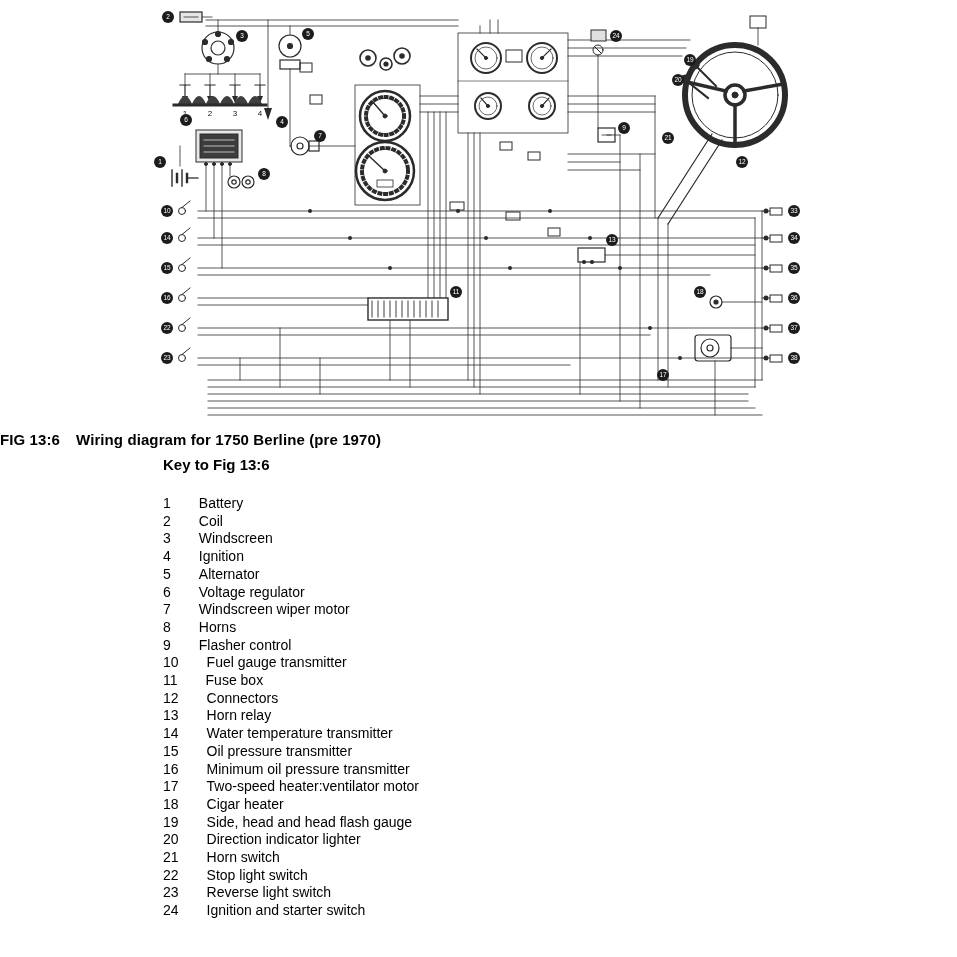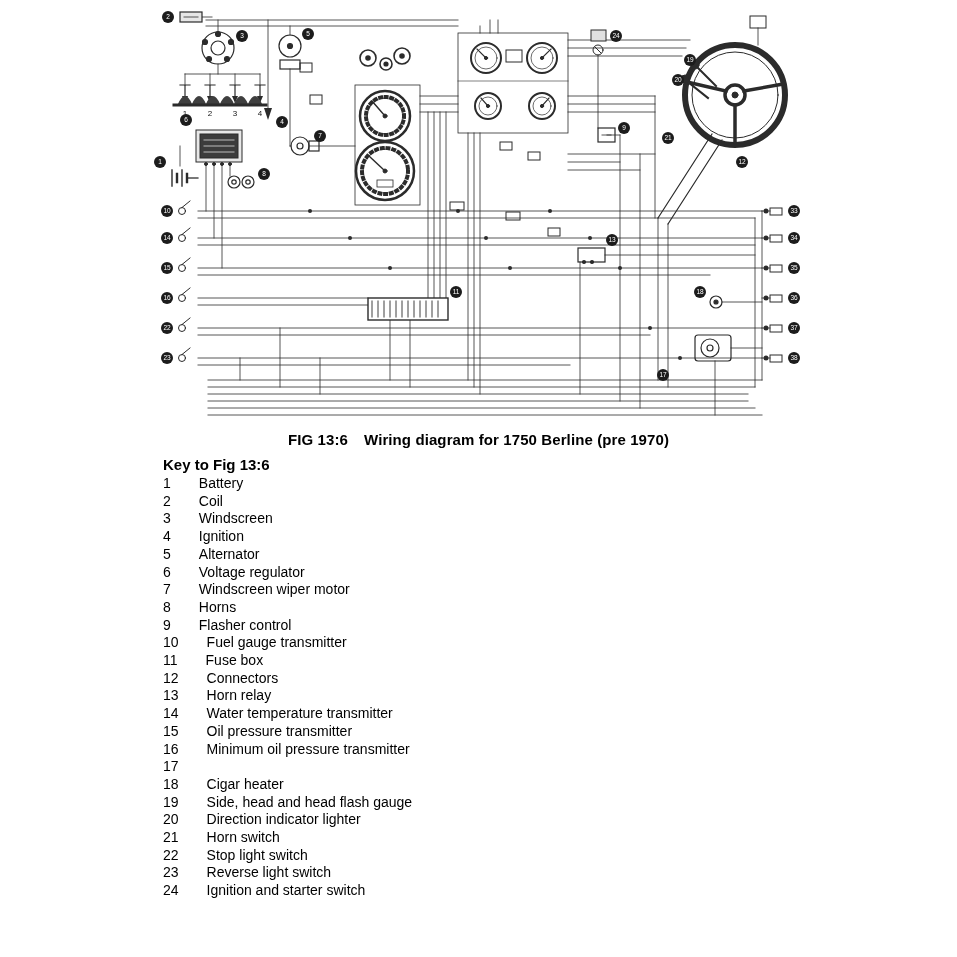--- a/index.html
+++ b/index.html
@@ -1,23 +1,23 @@
 <!DOCTYPE html>
 <html><head>
 <meta charset="utf-8">
 <style>
   html,body{margin:0;padding:0;background:#ffffff;}
   body{width:957px;height:957px;font-family:"Liberation Sans",sans-serif;color:#000;}
   .page{position:relative;width:957px;height:957px;overflow:hidden;background:#fff;}
   .diagram-wrap{position:absolute;left:150px;top:6px;width:665px;height:428px;}
   .diagram-wrap svg{display:block;}
-  .caption{position:absolute;top:431px;left:0;width:100%;text-align:center;font-weight:bold;font-size:15px;letter-spacing:0.1px;}
+  .caption{position:absolute;top:431px;left:0;width:100%;font-weight:bold;font-size:15px;letter-spacing:0.1px;}
   .caption .fig-label{margin-right:16px;}
   .key-section{position:absolute;left:163px;top:456px;}
-  .key-heading{font-size:15px;font-weight:bold;margin:0 0 2px 0;}
+  .key-heading{font-size:15px;font-weight:bold;margin:0 0 22px 0;}
   ol.key-list{list-style:none;margin:0;padding:0;font-size:14px;}
   ol.key-list li{display:flex;line-height:17.7px;}
   .knum{flex:0 0 auto;}
   .klabel{margin-left:28px;}
 </style>
 </head>
 <body>
 
 <div class="page">
 
@@ -492,20 +492,21 @@
         <li>
           <span class="knum">15</span>
           <span class="klabel">Oil pressure transmitter</span>
         </li>
         <li>
           <span class="knum">16</span>
           <span class="klabel">Minimum oil pressure transmitter</span>
         </li>
         <li>
           <span class="knum">17</span>
+          <span class="klabel">Two-speed heater:ventilator motor</span>
         </li>
         <li>
           <span class="knum">18</span>
           <span class="klabel">Cigar heater</span>
         </li>
         <li>
           <span class="knum">19</span>
           <span class="klabel">Side, head and head flash gauge</span>
         </li>
         <li>

